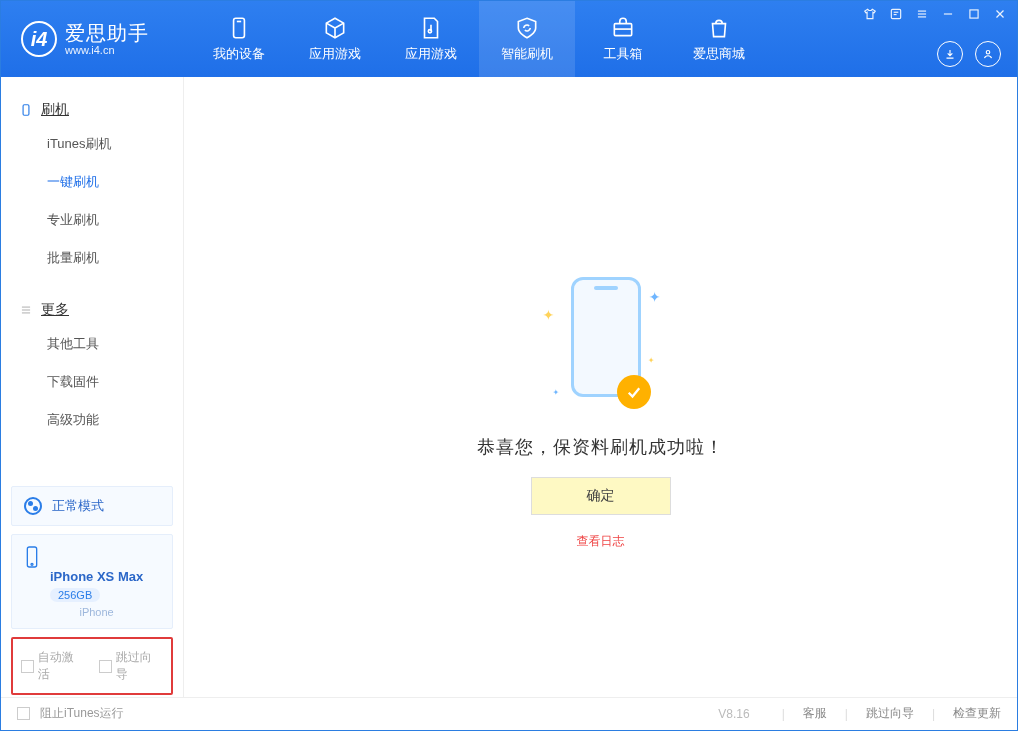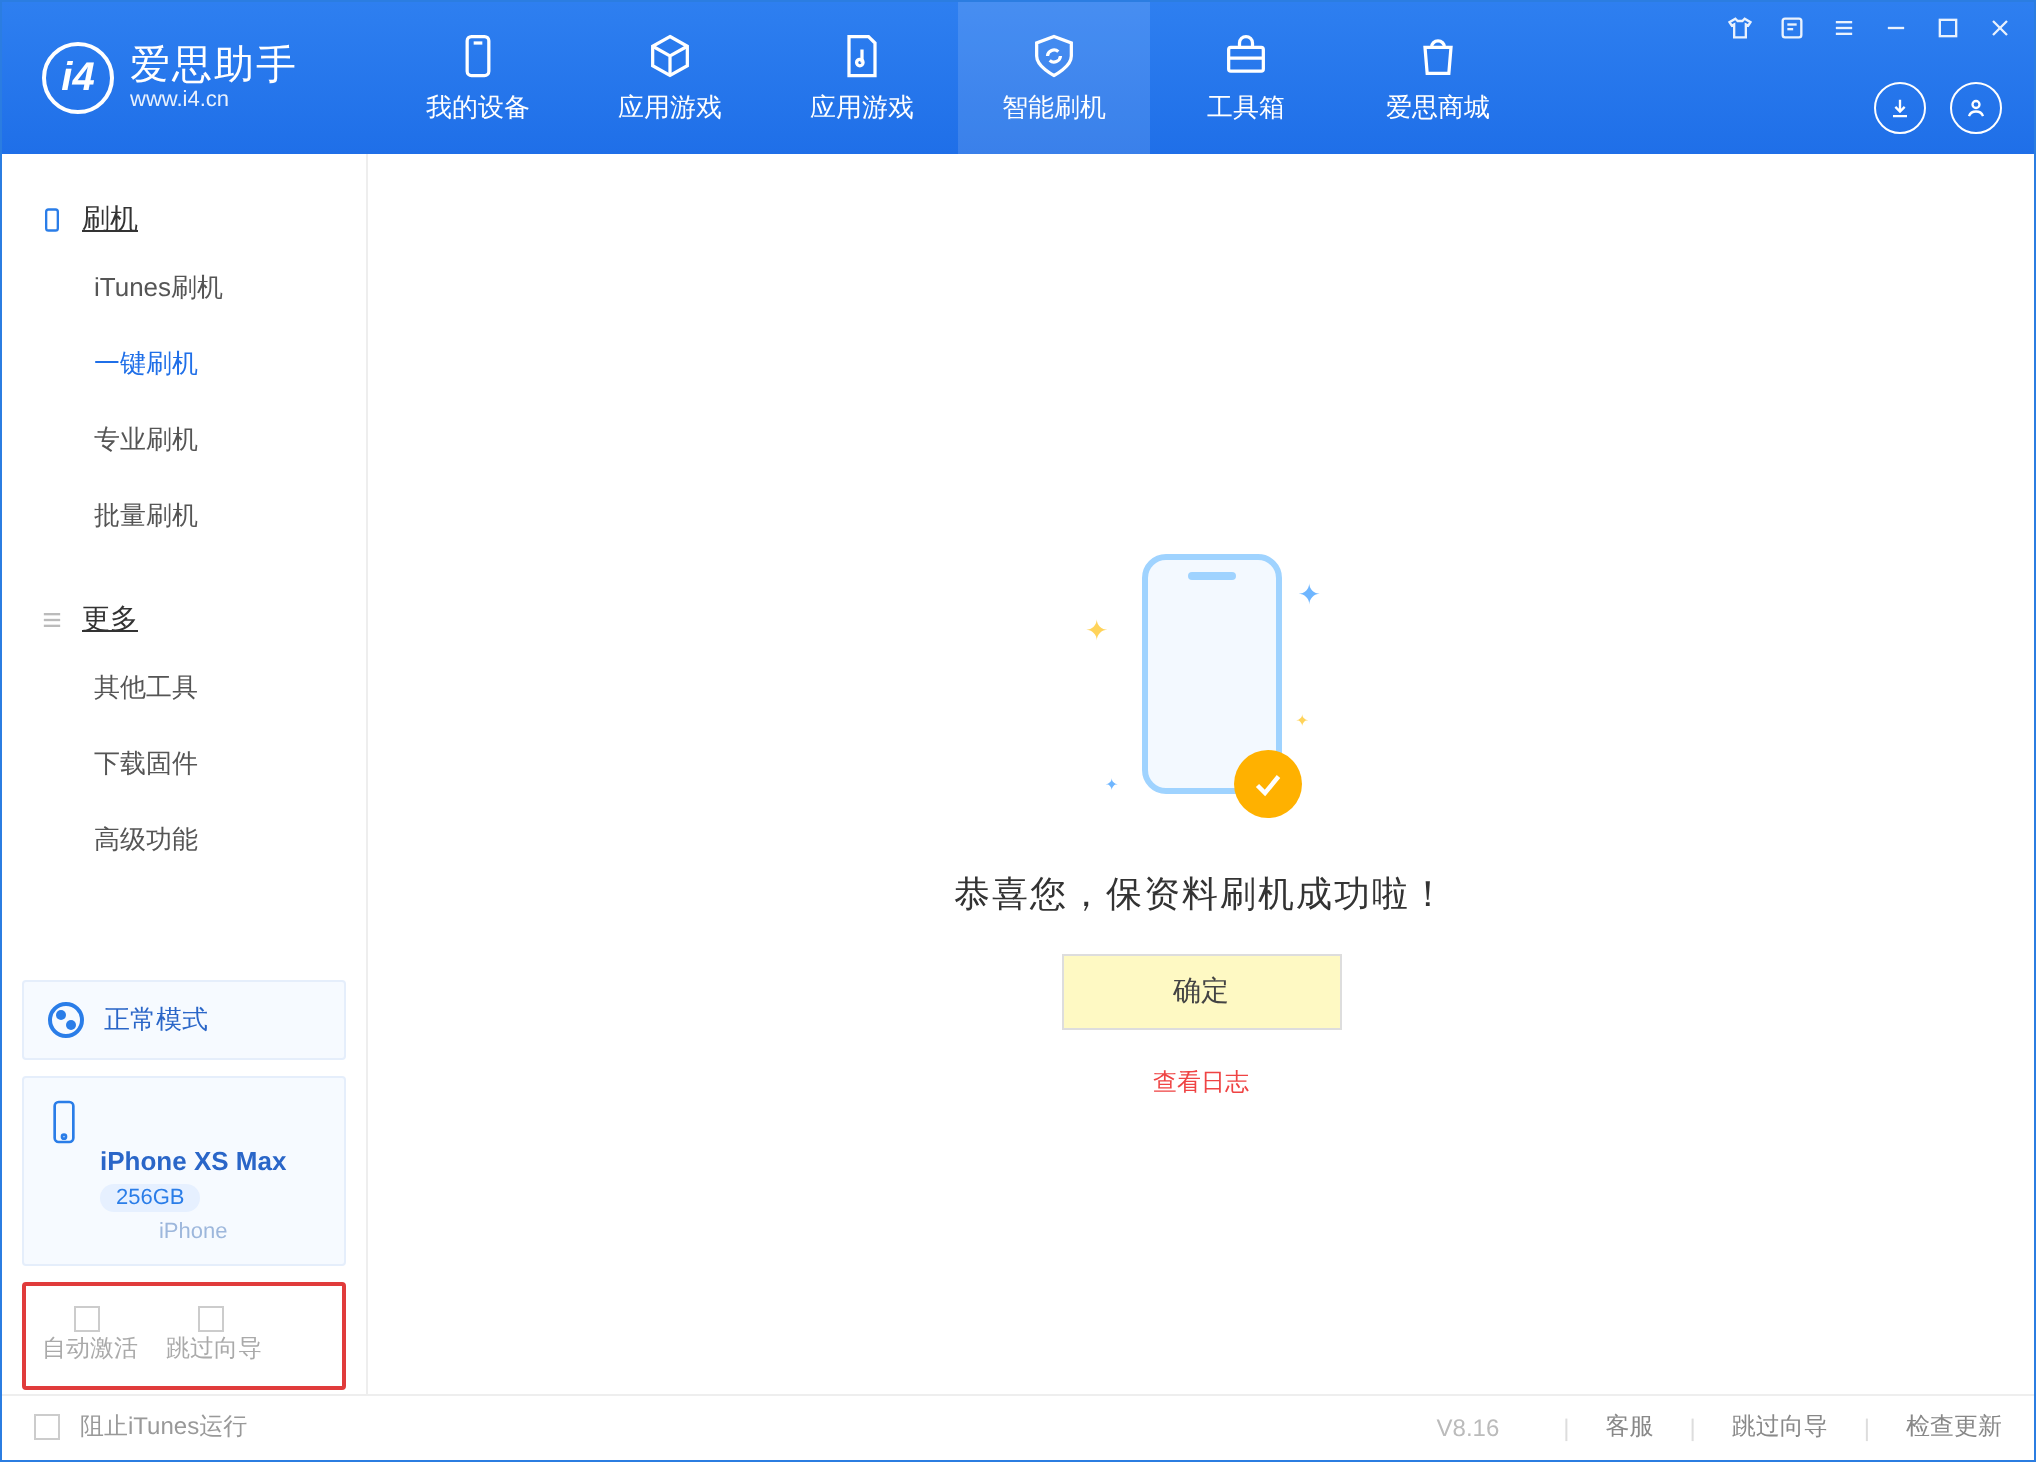--- a/index.html
+++ b/index.html
@@ -88,21 +88,21 @@
 
 .checkbox-row {
   border: 2px solid #e03b3b; margin: 6px 0 2px 0; padding: 10px 8px;
   display: flex; gap: 14px; align-items: center; font-size: 12px; color: #aaa;
   border-radius: 2px;
 }
 .fake-cb {
   width: 13px; height: 13px; border: 1px solid #ccc; display: inline-block; margin-right: 4px;
   vertical-align: -2px; background: #fff;
 }
-.cb-label { display: flex; align-items: center; cursor: pointer; flex-direction: column; }
+.cb-label { display: flex; align-items: center; cursor: pointer; }
 
 .main { flex: 1; position: relative; background: #fff; }
 .center {
   position: absolute; top: 200px; left: 0; right: 0;
   display: flex; flex-direction: column; align-items: center; gap: 18px;
 }
 .phone-illus { position: relative; width: 120px; height: 140px; }
 .phone-illus .phone {
   position: absolute; left: 30px; top: 0; width: 70px; height: 120px;
   border: 3px solid #9fd3ff; border-radius: 12px; background: #f3f9ff;

